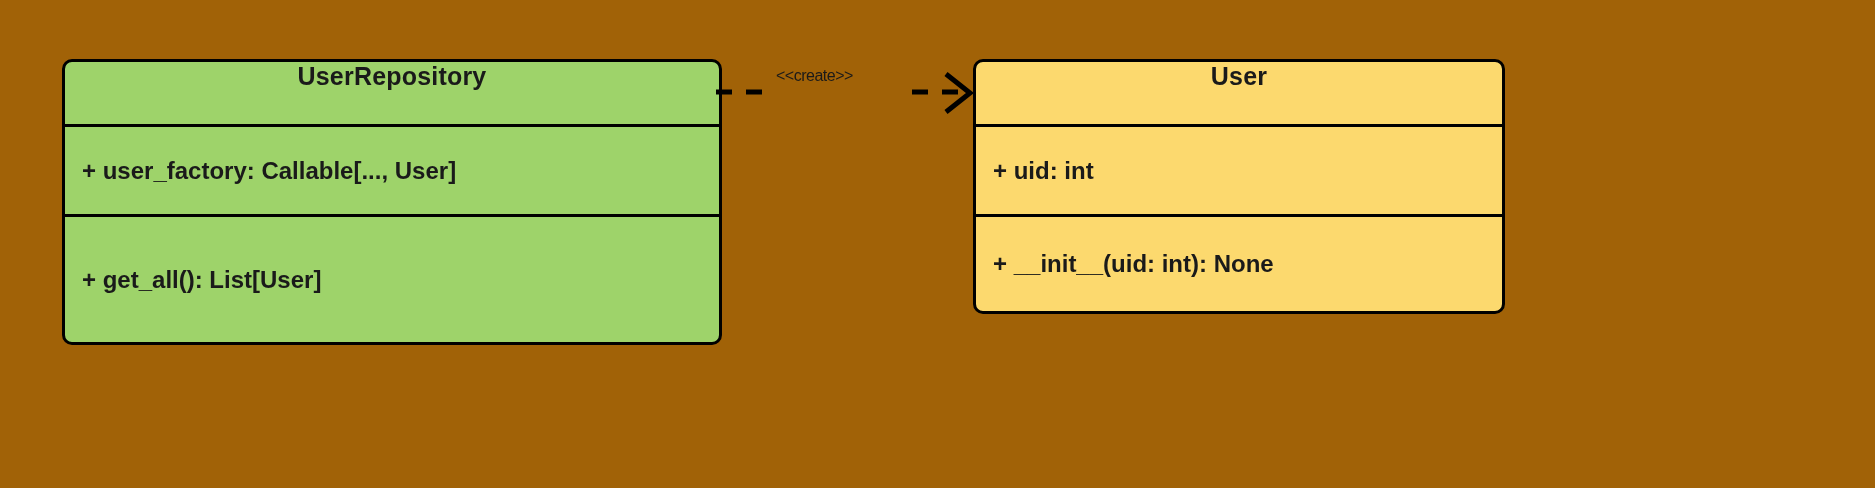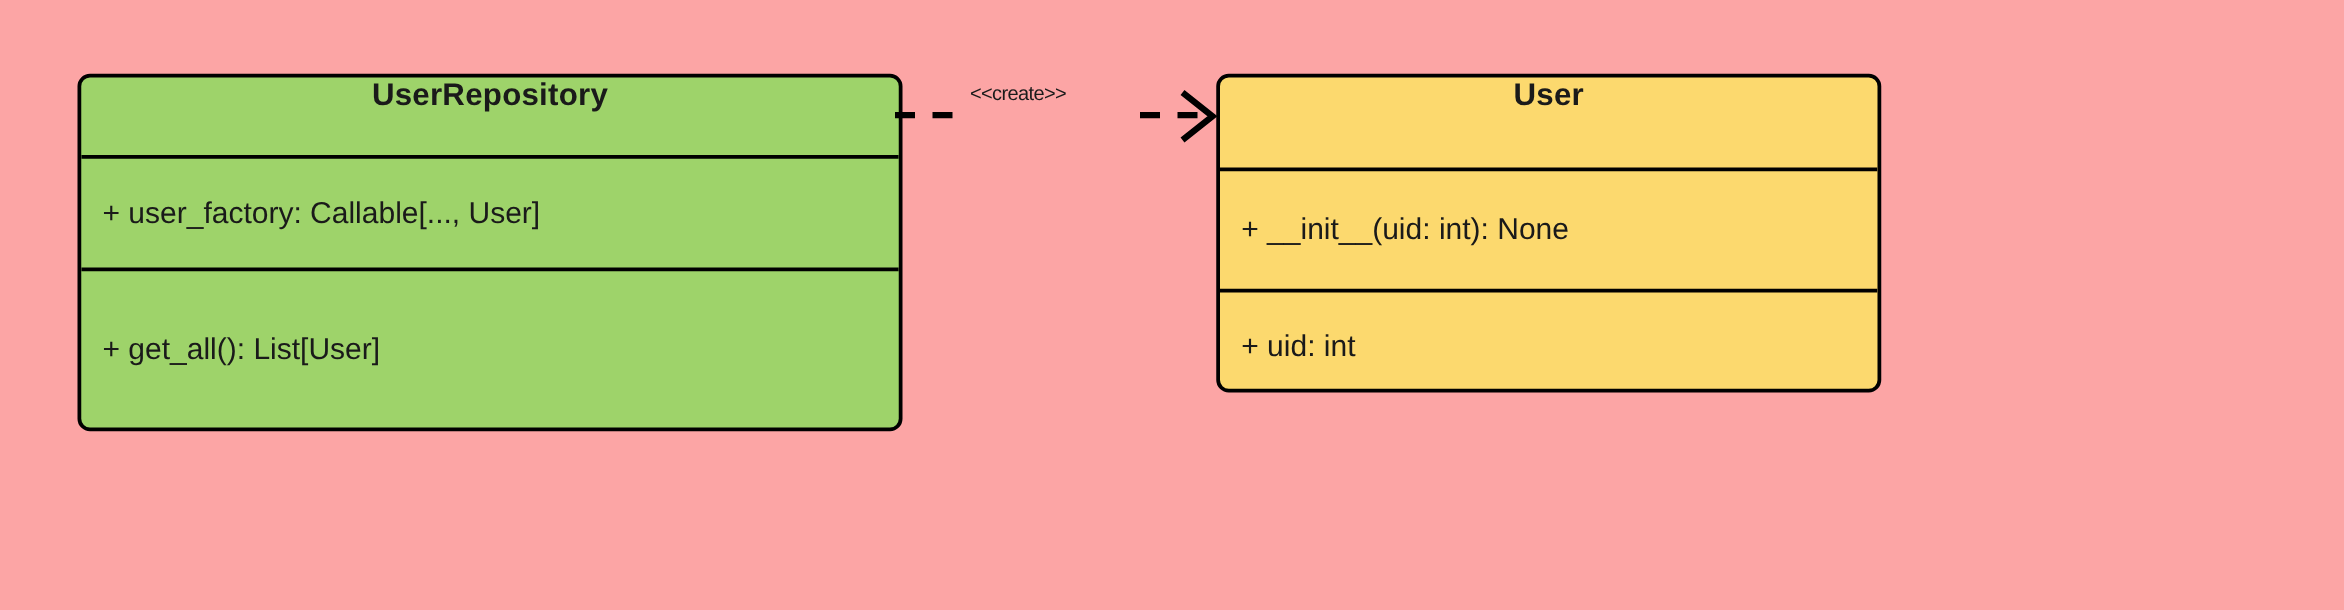--- a/index.html
+++ b/index.html
@@ -13,21 +13,21 @@
     height: 488px;
     font-family: "Liberation Sans", sans-serif;
     overflow: hidden;
     position: relative;
   }
 
   #canvas {
     position: relative;
     width: 1875px;
     height: 488px;
-    background: #fca5a5;
+    background: #a16207;
   }
 
   
   .uml-class {
     position: absolute;
     box-sizing: border-box;
     border: 3px solid #000000;
     border-radius: 10px;
     overflow: hidden;
     background: #ffffff;
@@ -51,20 +51,21 @@
     color: #1a1a1a;
     letter-spacing: 0.2px;
   }
 
   .member-list {
     display: flex;
     flex-direction: column;
     justify-content: center;
     padding-left: 17px;
     padding-right: 10px;
+    font-weight: bold;
   }
 
   .member {
     font-size: 24px;
     color: #1a1a1a;
     line-height: 1.24;
     white-space: nowrap;
   }
 
   
@@ -78,21 +79,21 @@
   #class-user-repository .compartment.attributes { height: 90px; }
   #class-user-repository .compartment.methods { height: 128px; }
 
   
   #class-user {
     left: 973px;
     top: 59px;
     width: 532px;
     height: 255px;
   }
-  #class-user .compartment.title-bar { height: 72px; }
+  #class-user .compartment.title-bar { height: 62px; }
   #class-user .compartment.attributes { height: 90px; }
   #class-user .compartment.methods { height: 97px; }
 
   
   #dependency-connector {
     position: absolute;
     left: 716px;
     top: 62px;
     width: 262px;
     height: 62px;
@@ -135,21 +136,21 @@
 
       <path d="M 230 12 L 254 31 L 230 50" fill="none" stroke="#000000" stroke-width="5" stroke-linecap="butt" stroke-linejoin="miter"></path>
     </svg>
     <div class="stereotype-label">&lt;&lt;create&gt;&gt;</div>
   </div>
 
   <div class="uml-class" id="class-user" style="background:#fcd96e;">
     <div class="compartment title-bar">
       <div class="class-title">User</div>
     </div>
+    <div class="compartment attributes member-list">
+      <div class="member">+ uid: int</div>
+    </div>
     <div class="compartment methods member-list">
       <div class="member">+ __init__(uid: int): None</div>
-    </div>
-    <div class="compartment attributes member-list">
-      <div class="member">+ uid: int</div>
     </div>
   </div>
 
 </div>
 
 </body></html>

